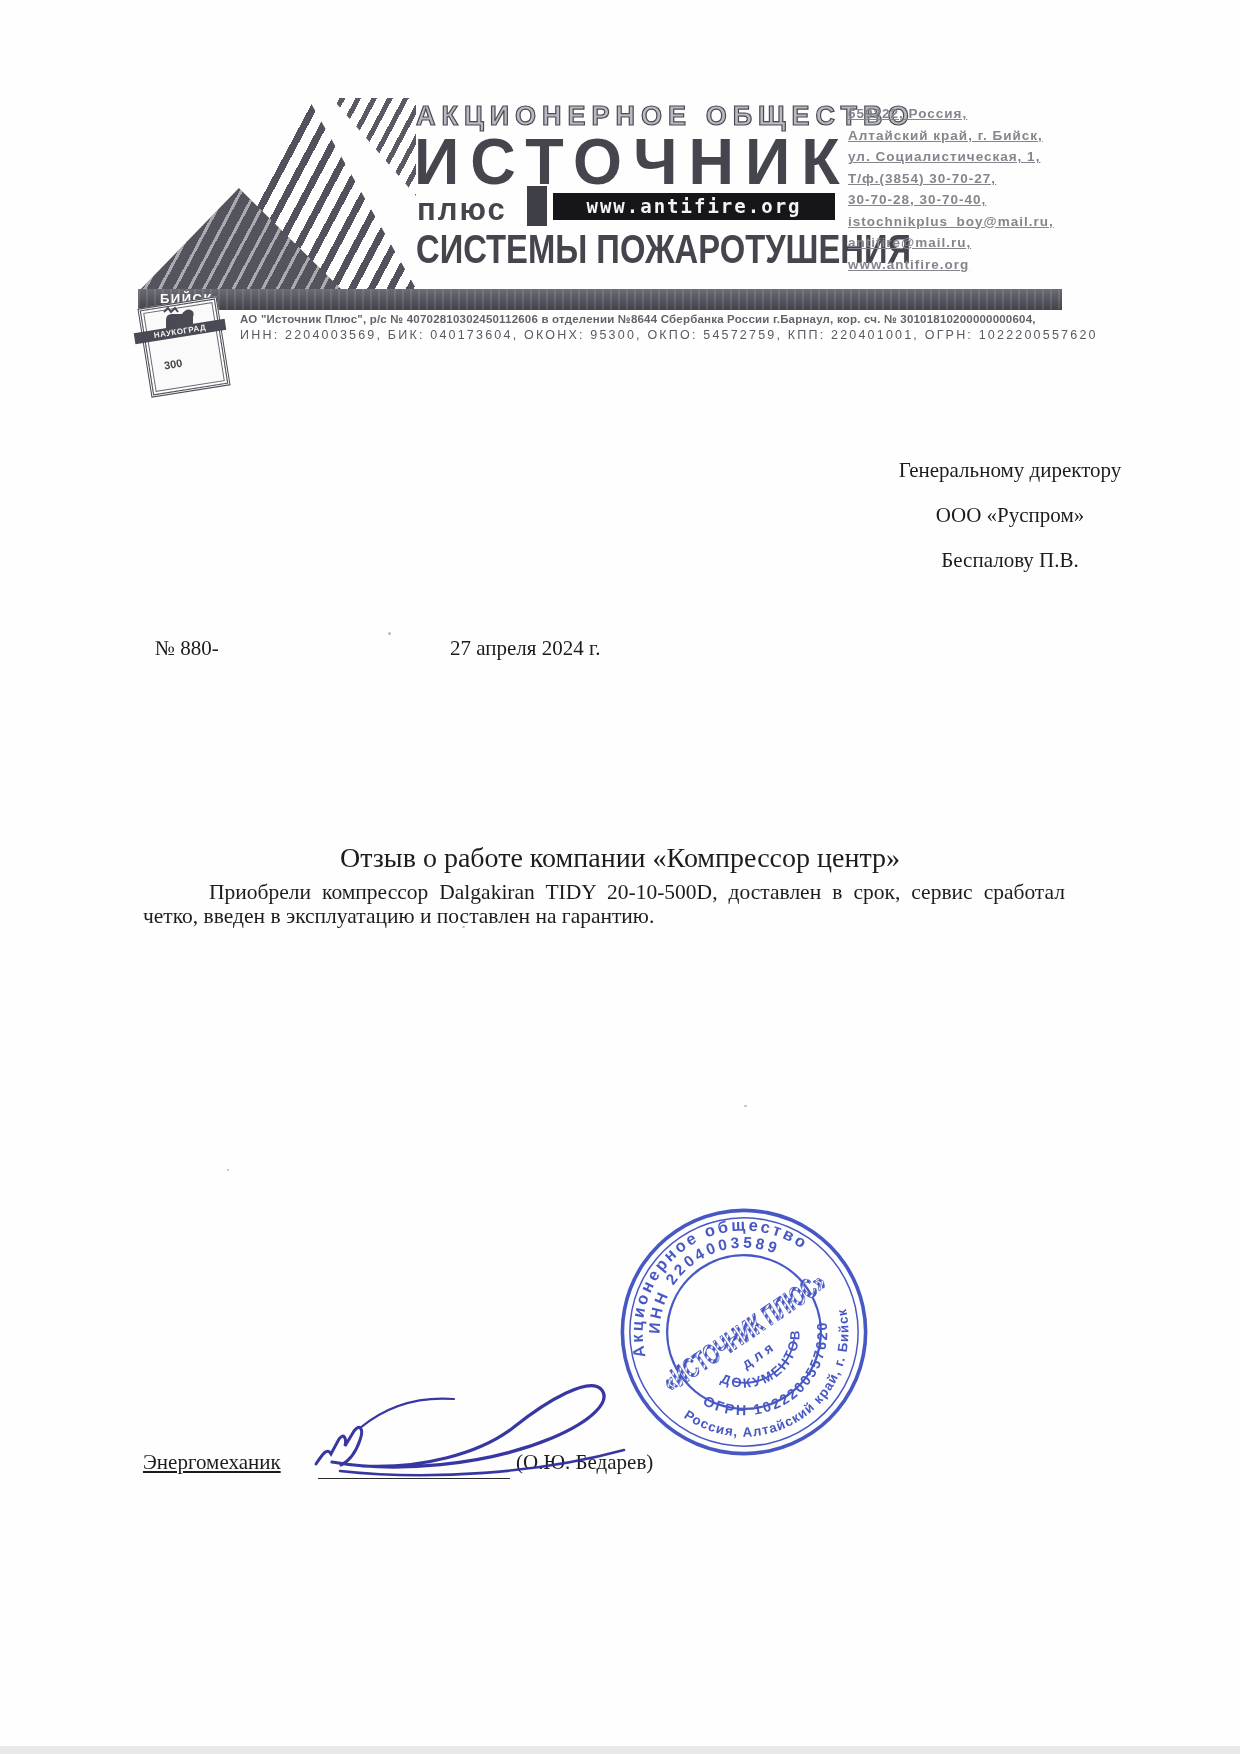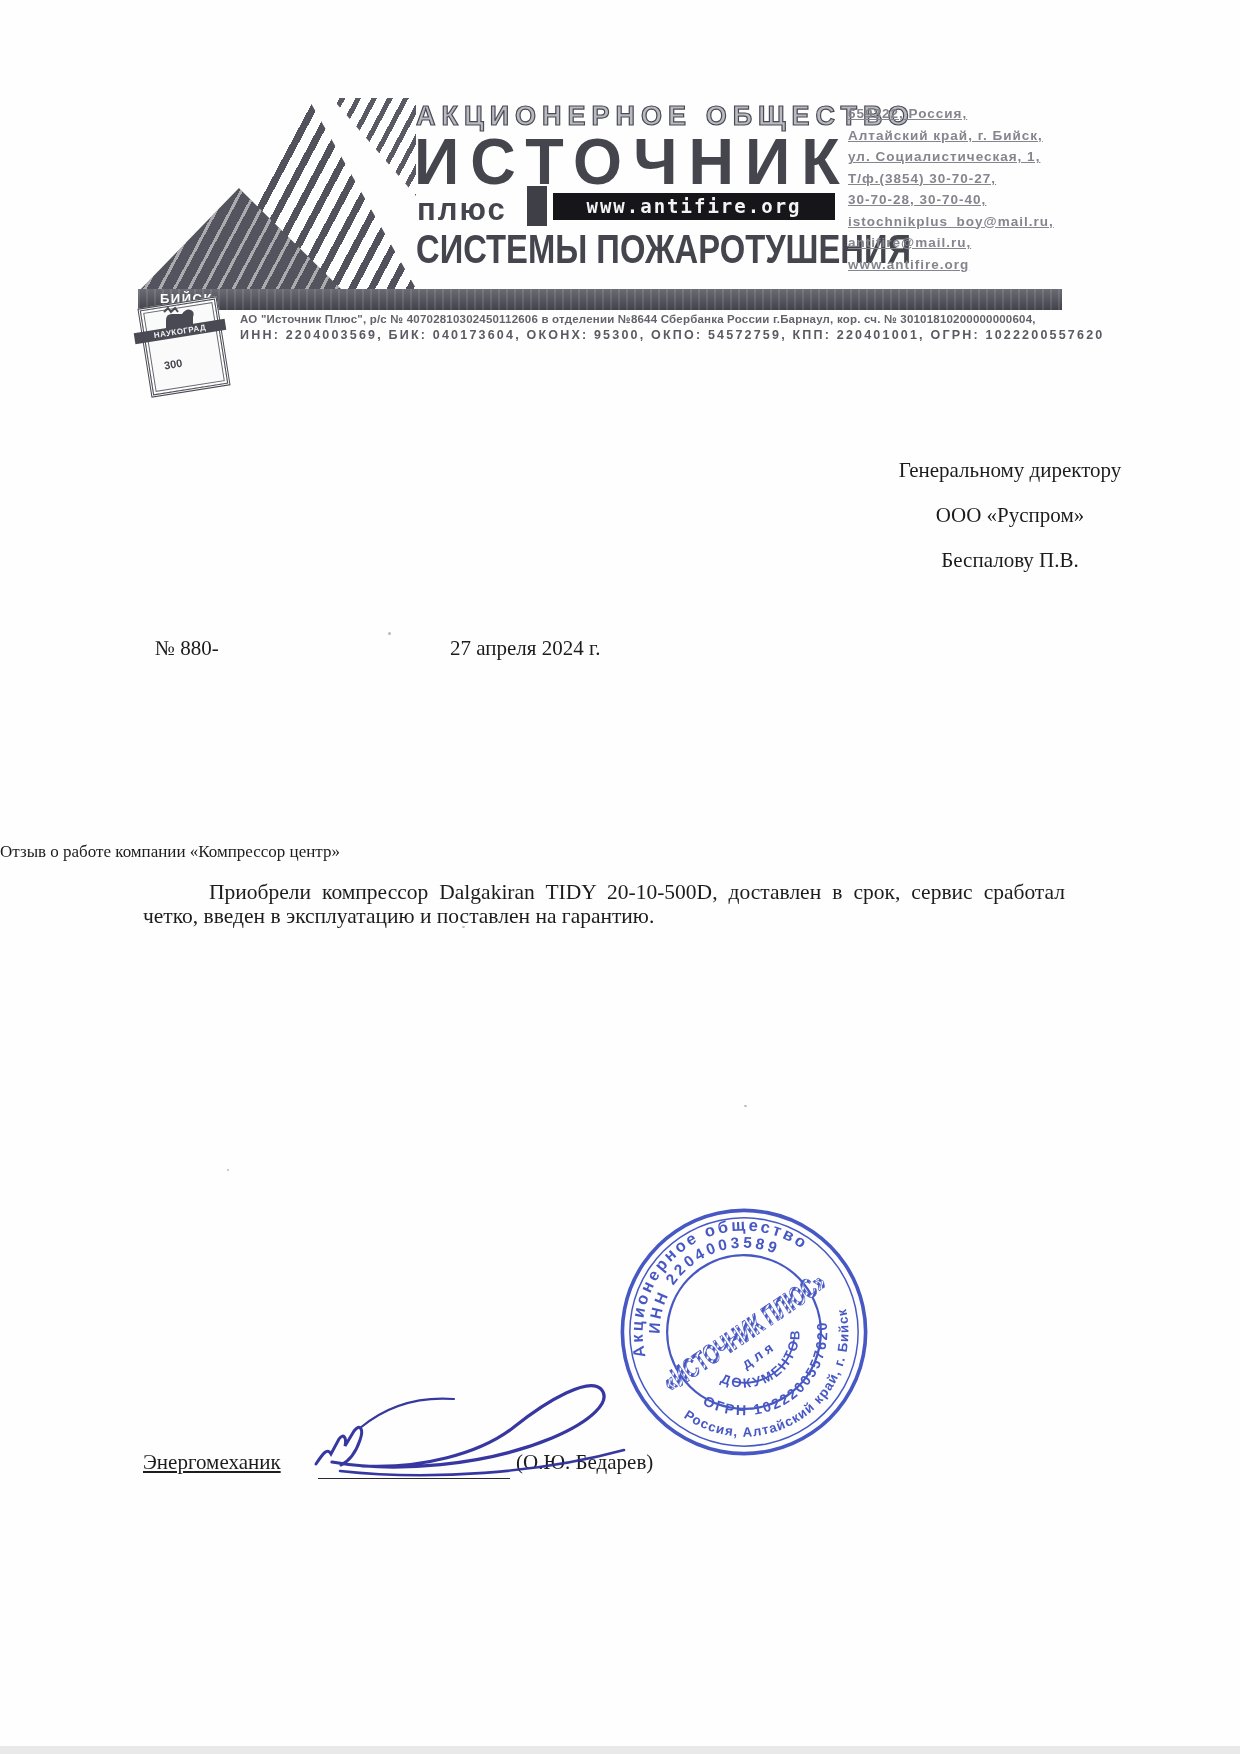--- a/index.html
+++ b/index.html
@@ -44,39 +44,39 @@
 
   .bar{left:138px;top:289px;width:924px;height:21px;
        background:
          repeating-linear-gradient(90deg,rgba(255,255,255,.10) 0 2px,rgba(255,255,255,0) 2px 8px),
          linear-gradient(#6b6b74,#42424b);}
   .city{left:160px;top:291px;font-family:"Liberation Sans",sans-serif;font-weight:700;
         font-size:13px;letter-spacing:1.5px;color:#ffffff;z-index:5;}
   .bank{left:240px;top:313px;width:822px;font-family:"Liberation Sans",sans-serif;
         color:#62626a;}
   .bank .l1{font-size:11.5px;font-weight:700;letter-spacing:.2px;white-space:nowrap;}
-  .bank .l2{font-size:12.5px;font-weight:700;letter-spacing:2.2px;margin-top:3px;white-space:nowrap;color:#5a5a62;}
+  .bank .l2{font-size:12.5px;font-weight:400;letter-spacing:2.2px;margin-top:3px;white-space:nowrap;color:#5a5a62;}
 
   .emblem{left:140px;top:292px;width:100px;height:104px;z-index:6;}
   .emblem-box{position:absolute;left:4px;top:10px;width:74px;height:84px;transform:rotate(-9deg);
               border:3px double #4a4a54;background:#fafafa;
               box-shadow:inset 0 0 0 2px #ffffff, inset 0 0 0 3px #6a6a74;}
   .emblem-ribbon{position:absolute;left:-6px;top:34px;width:92px;text-align:center;
                  transform:rotate(-9deg);font-family:"Liberation Sans",sans-serif;
                  font-size:8px;font-weight:700;letter-spacing:.5px;color:#f2f2f2;
                  background:#4a4a54;padding:1px 0;}
   .emblem-num{position:absolute;left:24px;top:66px;transform:rotate(-9deg);
               font-family:"Liberation Sans",sans-serif;font-size:11px;font-weight:700;color:#45454e;}
   .emblem-lion{position:absolute;left:22px;top:14px;}
 
   
   .recipient{left:860px;top:448px;width:300px;text-align:center;font-size:21px;line-height:45px;}
   .ref-number{left:155px;top:636px;font-size:21px;}
   .ref-date{left:450px;top:636px;font-size:21px;}
-  .title{left:0;top:842px;width:1240px;text-align:left;font-size:17px;}
+  .title{left:0;top:842px;width:1240px;text-align:center;font-size:28px;}
   .paragraph{left:143px;top:880px;width:922px;font-size:21.5px;line-height:24px;
              text-align:justify;text-indent:66px;}
 
   
   .stamp{left:616px;top:1204px;width:256px;height:256px;transform:rotate(-34deg);opacity:.93;}
 
   
   .sig{left:300px;top:1368px;width:335px;height:118px;z-index:4;}
   .sign-role{left:143px;top:1450px;font-size:21px;text-decoration:underline;}
   .sign-line{left:318px;top:1478px;width:192px;border-bottom:1.6px solid #2a2a2a;height:0;}

